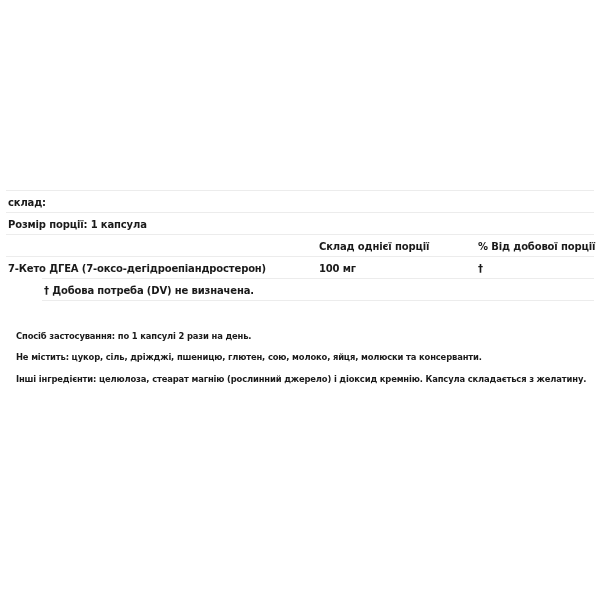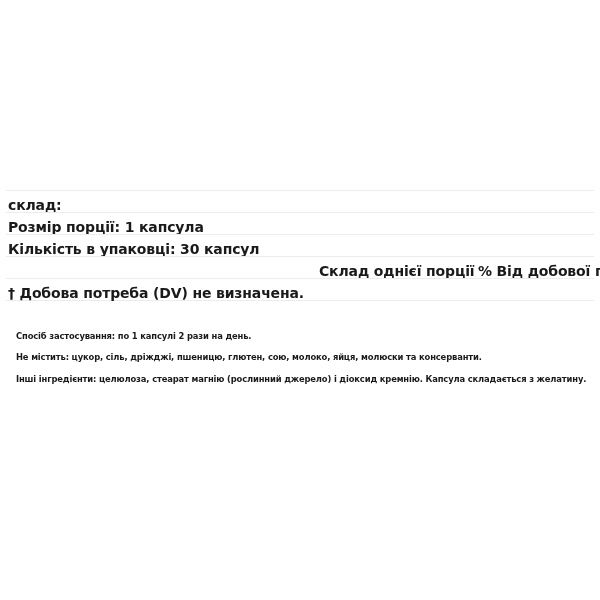--- a/index.html
+++ b/index.html
@@ -3,23 +3,23 @@
   <meta charset="utf-8">
   <style>
     html, body { margin: 0; padding: 0; background: #ffffff; }
     body {
       width: 600px; height: 600px; position: relative; overflow: hidden;
       font-family: "DejaVu Sans", sans-serif; color: #1a1a1a;
     }
     .table { position: absolute; left: 6px; top: 190px; width: 588px; }
     .row {
       height: 21px; border-top: 1px solid #ececec; position: relative;
-      font-size: 14px; font-weight: bold; letter-spacing: -0.15px;
+      font-size: 10px; font-weight: bold; letter-spacing: -0.15px;
     }
-    .row.last { border-bottom: 1px solid #ececec; }
+    .row.last { border-bottom: 1px solid #ececec; margin-left: 36px; }
     .row span { position: absolute; top: 6px; white-space: nowrap; }
     .c1 { left: 2px; }
     .c2 { left: 313px; }
     .c3 { left: 472px; }
     .notes { position: absolute; left: 16px; top: 331px; width: 590px; }
     .note {
       font-size: 8.4px; font-weight: bold; letter-spacing: -0.15px;
       height: 21.3px; white-space: nowrap;
     }
   </style>
@@ -27,25 +27,27 @@
 <body>
 
 <div class="table">
   <div class="row">
     <span class="c1">склад:</span>
   </div>
   <div class="row">
     <span class="c1">Розмір порції: 1 капсула</span>
   </div>
   <div class="row">
-    <span class="c1">Кількість в упаковці: 30 капсул</span>
+    <span class="c2">Склад однієї порції</span>
+    <span class="c3">% Від добової порції</span>
   </div>
   <div class="row">
-    <span class="c2">Склад однієї порції</span>
-    <span class="c3">% Від добової порції</span>
+    <span class="c1">7-Кето ДГЕА (7-оксо-дегідроепіандростерон)</span>
+    <span class="c2">100 мг</span>
+    <span class="c3">†</span>
   </div>
   <div class="row last">
     <span class="c1">† Добова потреба (DV) не визначена.</span>
   </div>
 </div>
 
 <div class="notes">
   <div class="note">Спосіб застосування: по 1 капсулі 2 рази на день.</div>
   <div class="note">Не містить: цукор, сіль, дріжджі, пшеницю, глютен, сою, молоко, яйця, молюски та консерванти.</div>
   <div class="note">Інші інгредієнти: целюлоза, стеарат магнію (рослинний джерело) і діоксид кремнію.   Капсула складається з желатину.</div>

